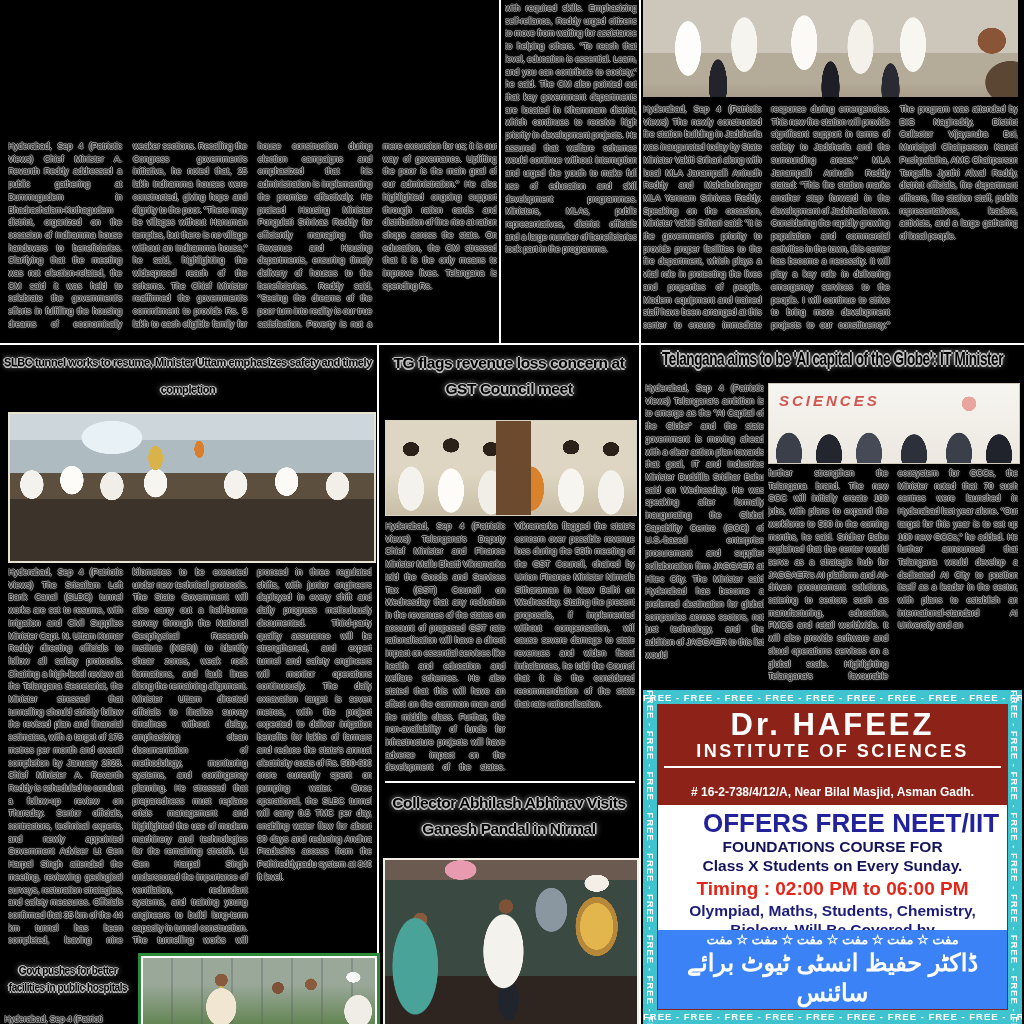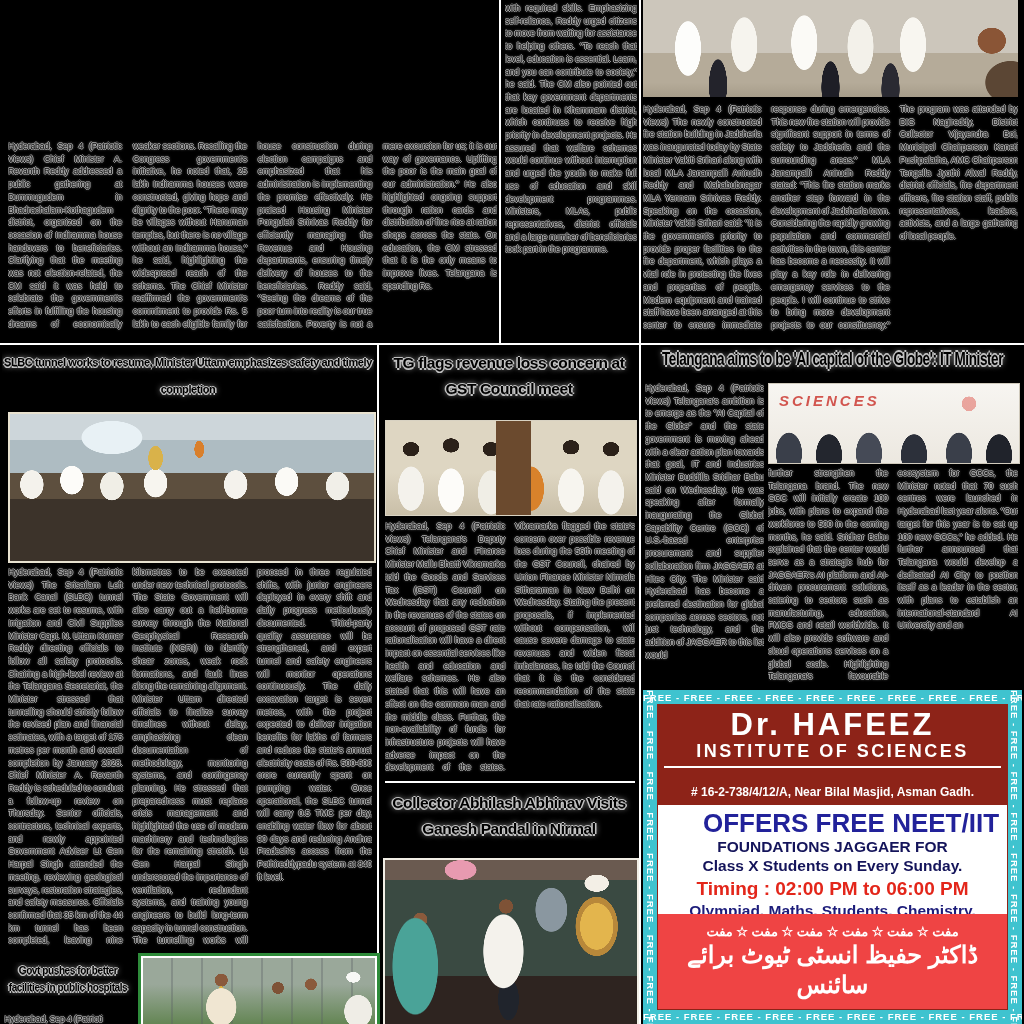--- a/index.html
+++ b/index.html
@@ -153,22 +153,22 @@
   #ad-sub{font-size:18px;font-weight:bold;letter-spacing:2.5px;line-height:21px;
      border-bottom:2px solid #fff;padding-bottom:4px;margin:0 2px;}
   #ad-addr{font-size:12px;font-weight:bold;line-height:16px;margin-top:16px;}
   #ad-offer{color:#22229a;font-size:26px;font-weight:bold;line-height:28px;margin-top:4px;padding-left:37px;}
   .ad-found{color:#14145a;font-size:15.5px;font-weight:bold;line-height:19px;}
   #ad-timing{color:#e3261a;font-size:19px;font-weight:bold;line-height:24px;margin-top:2px;}
   .ad-subj{color:#1c1c7a;font-size:15.5px;font-weight:bold;line-height:19px;}
   #ad-teacher{color:#e3261a;font-size:19px;font-weight:bold;line-height:22px;}
   #ad-qual{color:#1c1c7a;font-size:11px;font-weight:bold;}
   #ad-faculty{color:#1c1c7a;font-size:10.4px;font-weight:bold;line-height:13px;letter-spacing:-0.2px;}
-  #ad-urdu{position:absolute;left:0;right:0;bottom:0;background:#ef4444;color:#fff;
-     padding:9px 2px;direction:rtl;}
+  #ad-urdu{position:absolute;left:0;right:0;bottom:0;background:#3b82f6;color:#fff;
+     padding:1px 2px;direction:rtl;}
   #ad-urdu1{font-size:13px;font-weight:bold;line-height:17px;}
   #ad-urdu2{font-size:24px;font-weight:bold;line-height:30px;}
 </style>
 </head>
 <body>
 
 <div class="page">
 
   <div class="photo" id="photo-gathering"></div>
   <div class="abs bt cols4" id="indiramma-body">Hyderabad, Sep 4 (Patriotic Views)  Chief Minister A. Revanth Reddy addressed a public gathering at Dummugudem in Bhadrachalam-Kothagudem district, organized on the occasion of Indiramma house handovers to beneficiaries. Clarifying that the meeting was not election-related, the CM said it was held to celebrate the government's efforts in fulfilling the housing dreams of economically weaker sections. Recalling the Congress government's initiative, he noted that, 25 lakh Indiramma houses were constructed, giving hope and dignity to the poor. "There may be villages without Hanuman temples, but there is no village without an Indiramma house," he said, highlighting the widespread reach of the scheme. The Chief Minister reaffirmed the government's commitment to provide Rs. 5 lakh to each eligible family for house construction during election campaigns and emphasized that his administration is implementing the promise effectively. He praised Housing Minister Ponguleti Srinivas Reddy for efficiently managing the Revenue and Housing departments, ensuring timely delivery of houses to the beneficiaries. Reddy said, "Seeing the dreams of the poor turn into reality is our true satisfaction. Poverty is not a mere excursion for us; it is our way of governance. Uplifting the poor is the main goal of our administration." He also highlighted ongoing support through ration cards and distribution of fine rice at ration shops across the state. On education, the CM stressed that it is the only means to improve lives. Telangana is spending Rs.</div>
@@ -208,21 +208,21 @@
     <div class="free" id="free-bottom">FREE - FREE - FREE - FREE - FREE - FREE - FREE - FREE - FREE - FREE - FREE - FREE - FREE - FREE - FREE - FREE - FREE - FREE - FREE - FREE</div>
     <div class="free" id="free-left">FREE - FREE - FREE - FREE - FREE - FREE - FREE - FREE - FREE - FREE - FREE - FREE - FREE - FREE - FREE - FREE - FREE - FREE - FREE - FREE</div>
     <div class="free" id="free-right">FREE - FREE - FREE - FREE - FREE - FREE - FREE - FREE - FREE - FREE - FREE - FREE - FREE - FREE - FREE - FREE - FREE - FREE - FREE - FREE</div>
     <div id="ad-inner">
       <div id="ad-head">
         <div id="ad-title">Dr. HAFEEZ</div>
         <div id="ad-sub">INSTITUTE OF SCIENCES</div>
         <div id="ad-addr"># 16-2-738/4/12/A, Near Bilal Masjid, Asman Gadh.</div>
       </div>
       <div id="ad-offer">OFFERS FREE NEET/IIT</div>
-      <div class="ad-found">FOUNDATIONS JAGGAER FOR</div>
+      <div class="ad-found">FOUNDATIONS COURSE FOR</div>
       <div class="ad-found">Class X Students on Every Sunday.</div>
       <div id="ad-timing">Timing : 02:00 PM to 06:00 PM</div>
       <div class="ad-subj">Olympiad, Maths, Students, Chemistry,</div>
       <div class="ad-subj">Biology, Will Be Covered by</div>
       <div id="ad-teacher">
         <span>Dr. Hafeez ur Rahman</span>
         <span id="ad-qual">PHD (Chemistry)</span>
       </div>
       <div id="ad-faculty">Former Scientist IICT/CSIR &amp; Other Expert Faculty Members Will Teach</div>
       <div id="ad-urdu">

